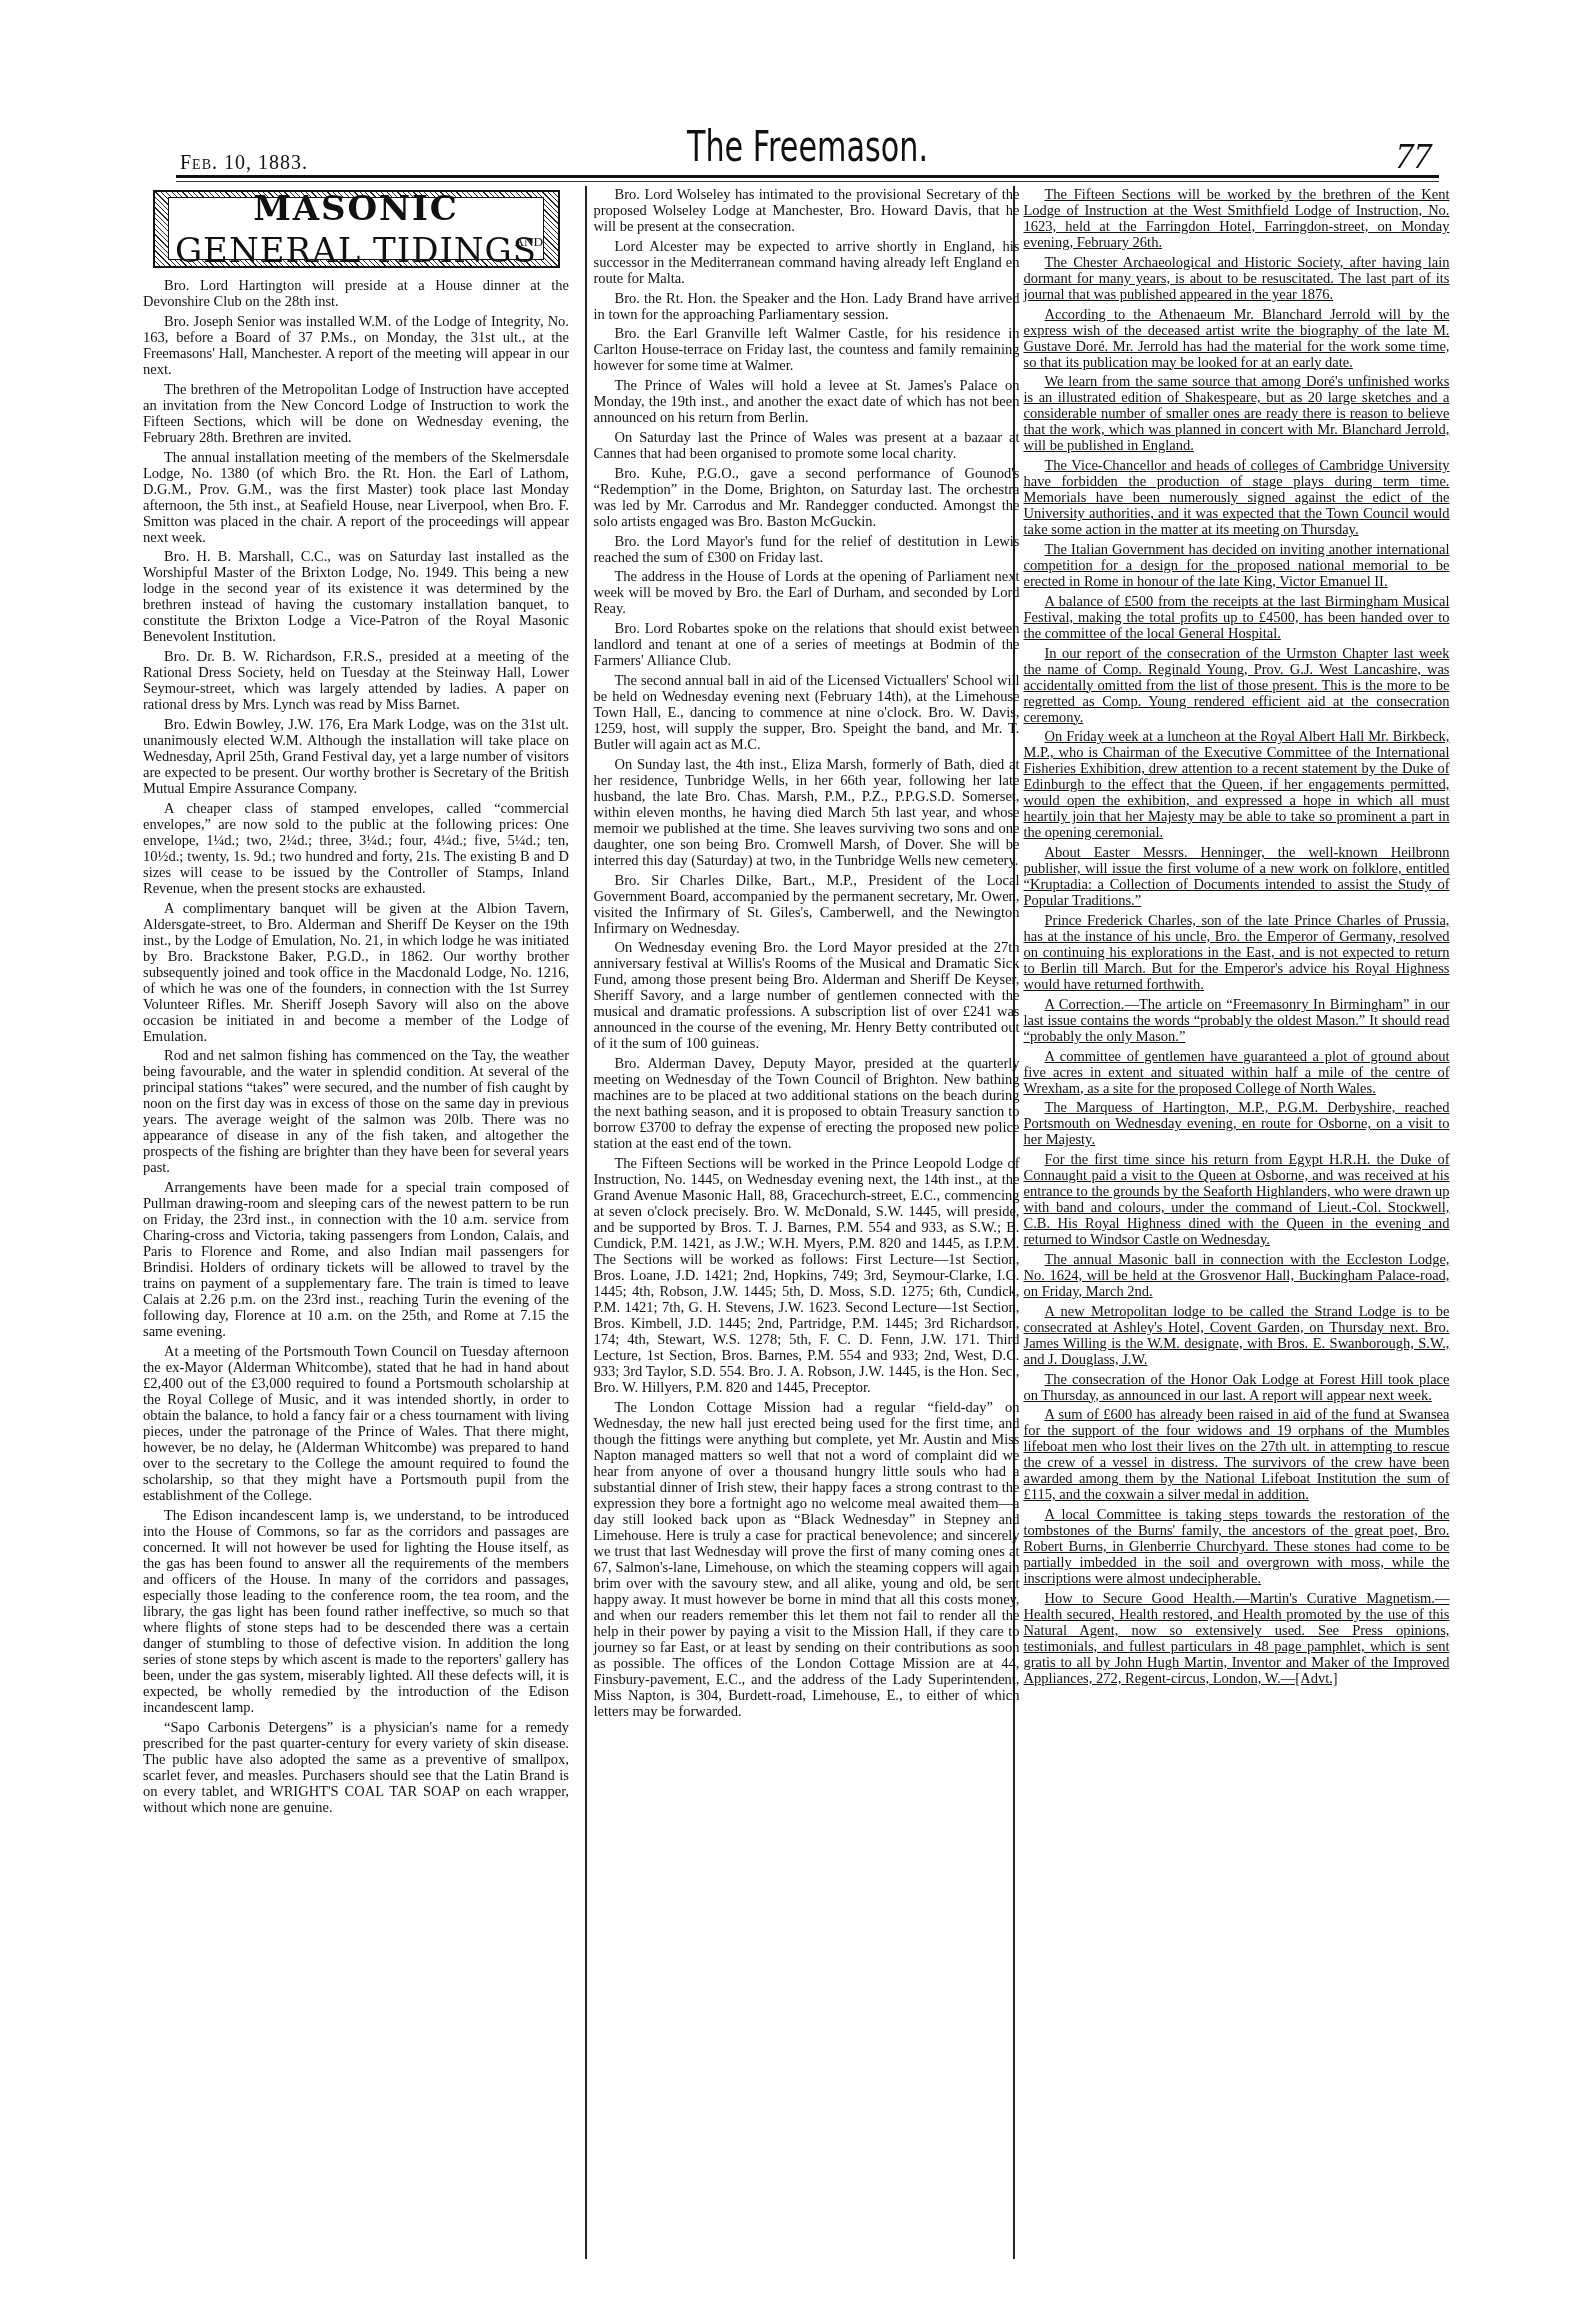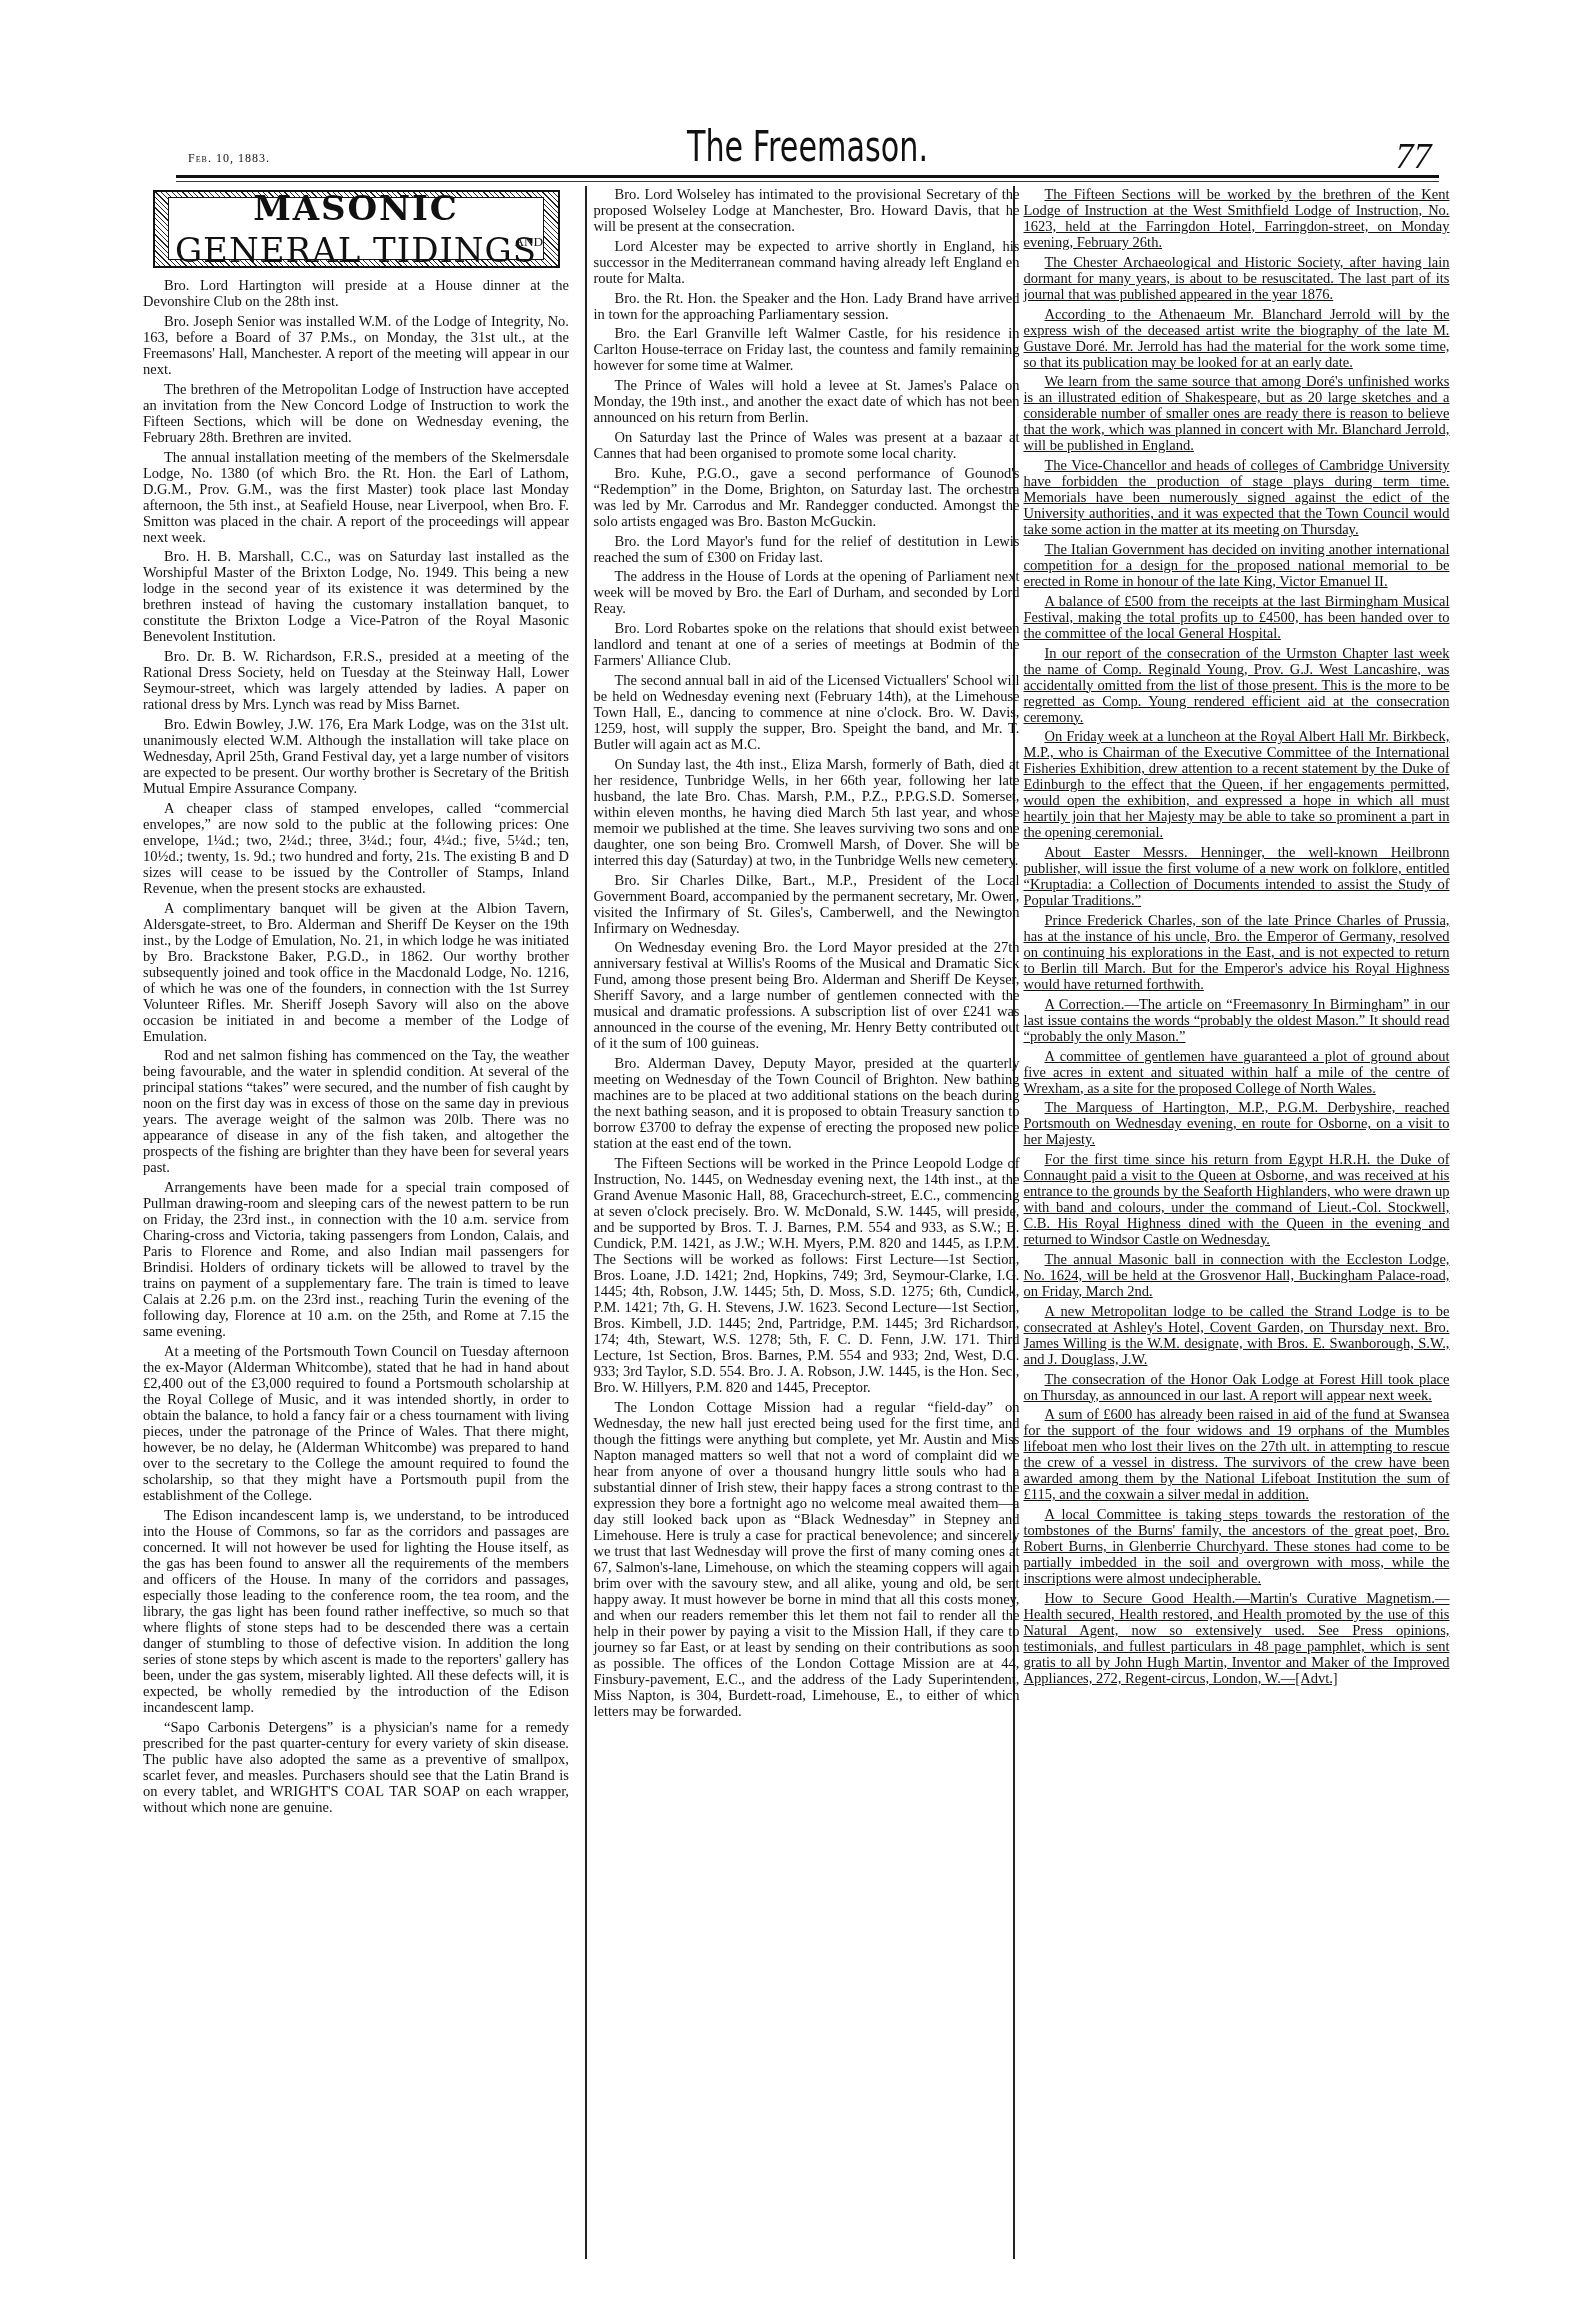--- a/index.html
+++ b/index.html
@@ -1,18 +1,18 @@
 <!DOCTYPE html>
 <html style="font-size:15px"><head>
 <meta charset="utf-8">
 <style>
   html, body { margin: 0; padding: 0; background: #ffffff; }
   body { width: 1596px; height: 2309px; position: relative; overflow: hidden; color: #111; font-family: "Liberation Serif", "DejaVu Serif", serif; }
   .header { position: absolute; left: 176px; top: 122px; width: 1263px; height: 51px; }
-  .hdr-date { position: absolute; left: 12px; top: 28.5px; font-size: 12px; letter-spacing: 1px; font-variant: small-caps; }
+  .hdr-date { position: absolute; left: 4px; top: 28.5px; font-size: 20px; letter-spacing: 1px; font-variant: small-caps; }
   .hdr-title { position: absolute; left: 0; right: 0; top: 0; text-align: center; font-size: 42px; font-family: "DejaVu Sans", sans-serif; font-weight: normal; transform: scaleX(0.72); transform-origin: center; letter-spacing: 0px; }
   .hdr-page { position: absolute; right: 7.6px; top: 13.3px; font-size: 36px; font-style: italic; }
   .rule-top { position: absolute; left: 176px; top: 175px; width: 1263px; height: 2.9px; background: #111; }
   .rule-top2 { position: absolute; left: 176px; top: 181px; width: 1263px; height: 1px; background: #333; }
   .colrule { position: absolute; width: 1.9px; background: #222; }
   .col { position: absolute; top: 186px; width: 426px; font-size: 14.5px; line-height: 16px; text-align: justify; hyphens: auto; }
   .col p { margin: 0 0 3.8px 0; text-indent: 21px; }
   .banner { width: 407px; height: 78px; margin: 3.8px 0 9.5px 9.5px; border: 2.9px solid #111; position: relative; box-sizing: border-box; background:
      repeating-linear-gradient(45deg, #fff 0 2.9px, #222 2.9px 3.8px),
      #fff; }

